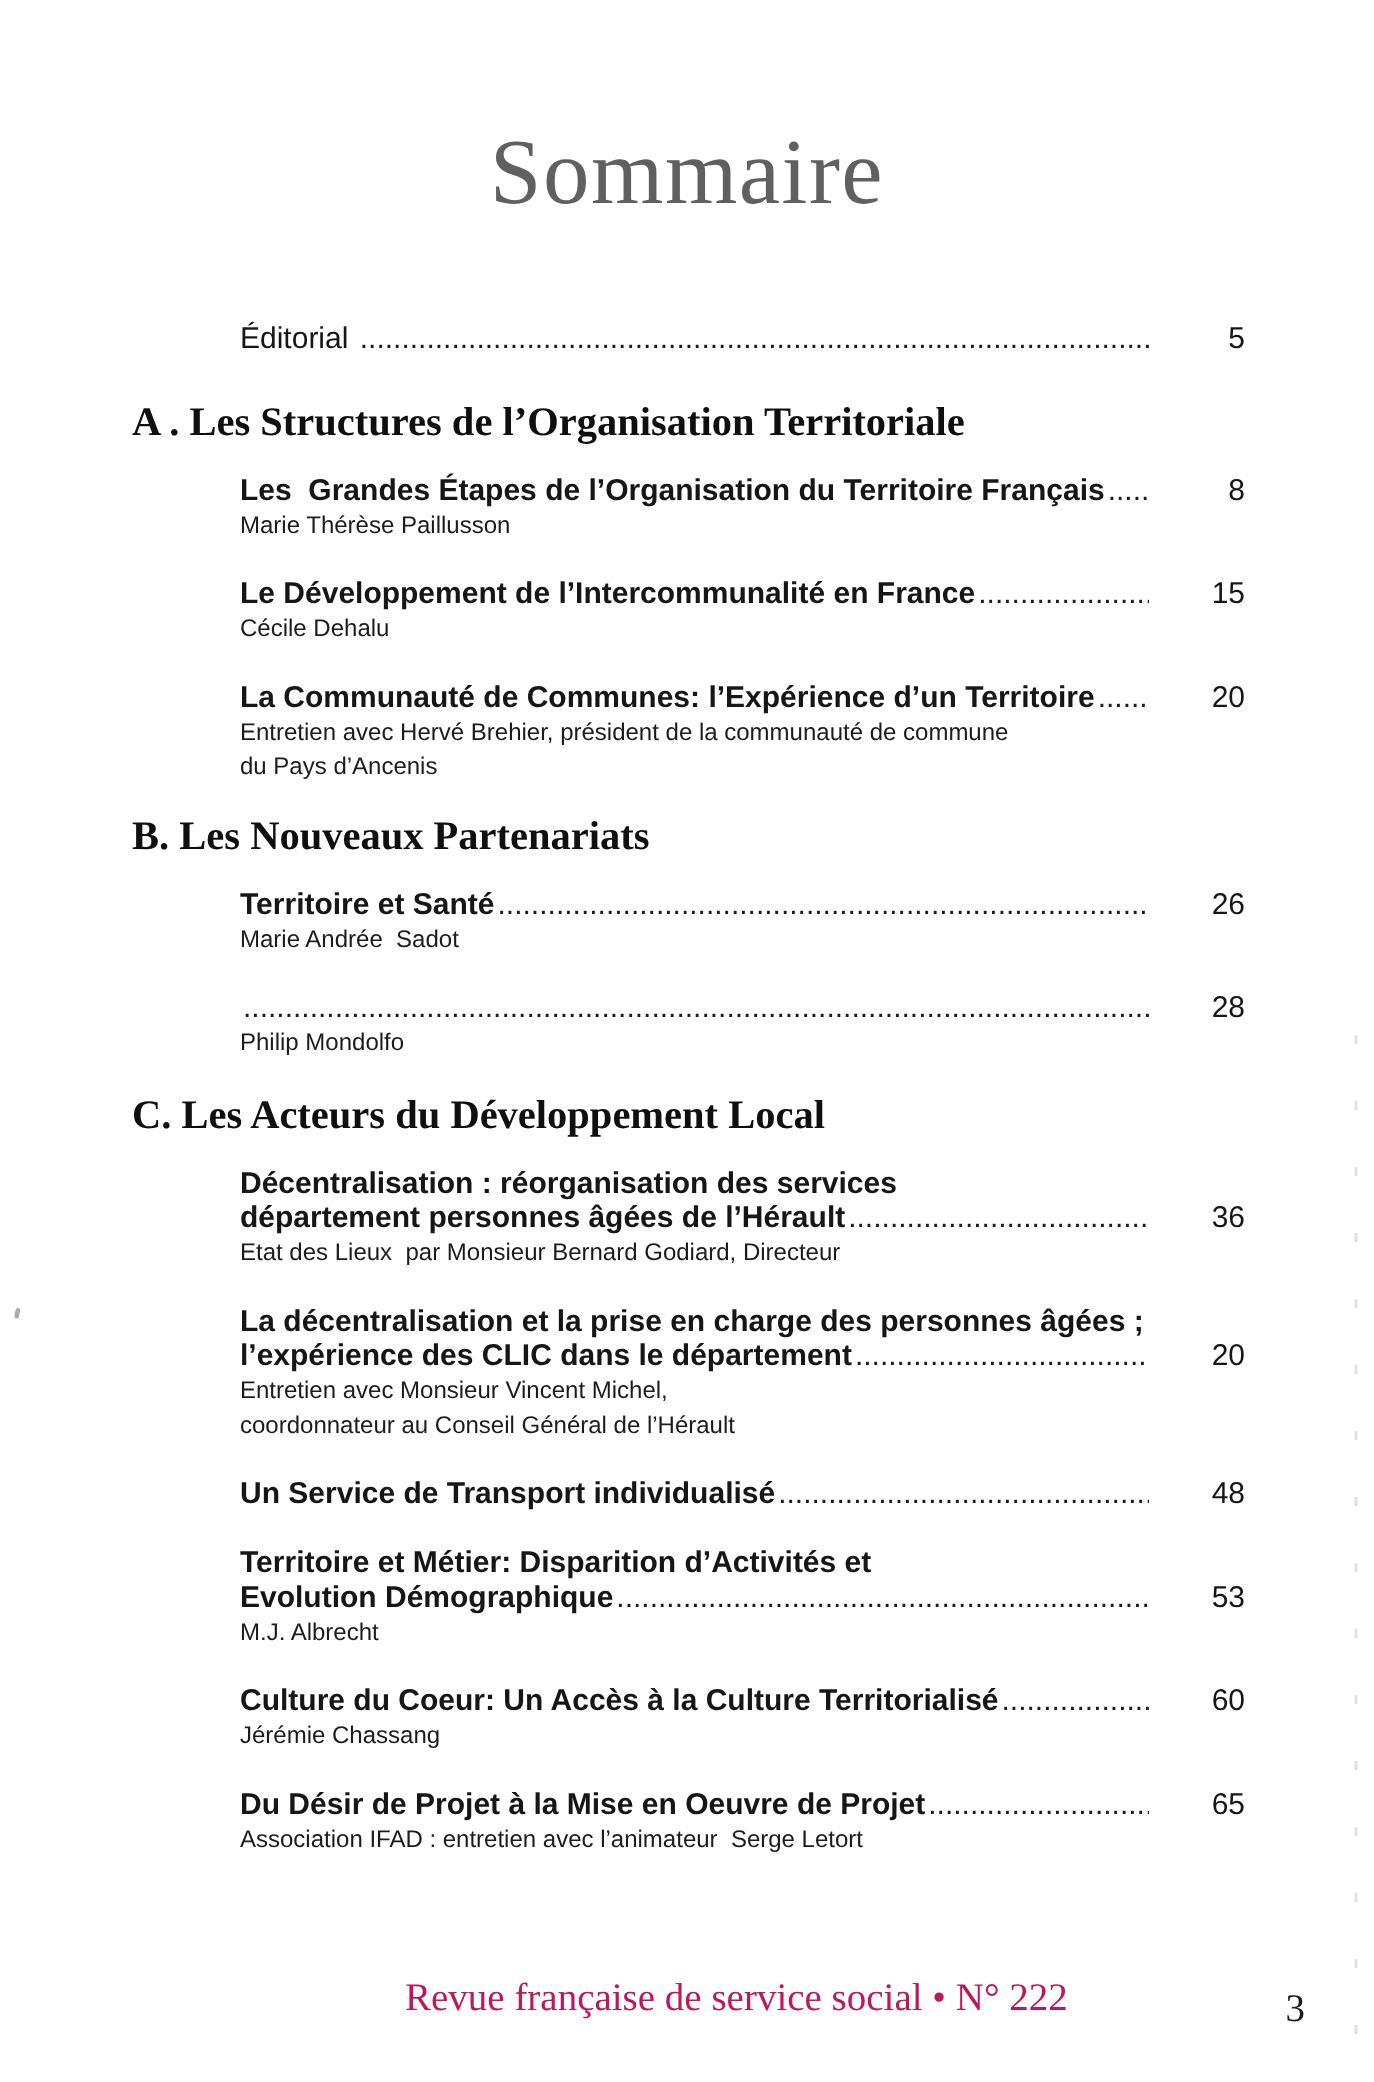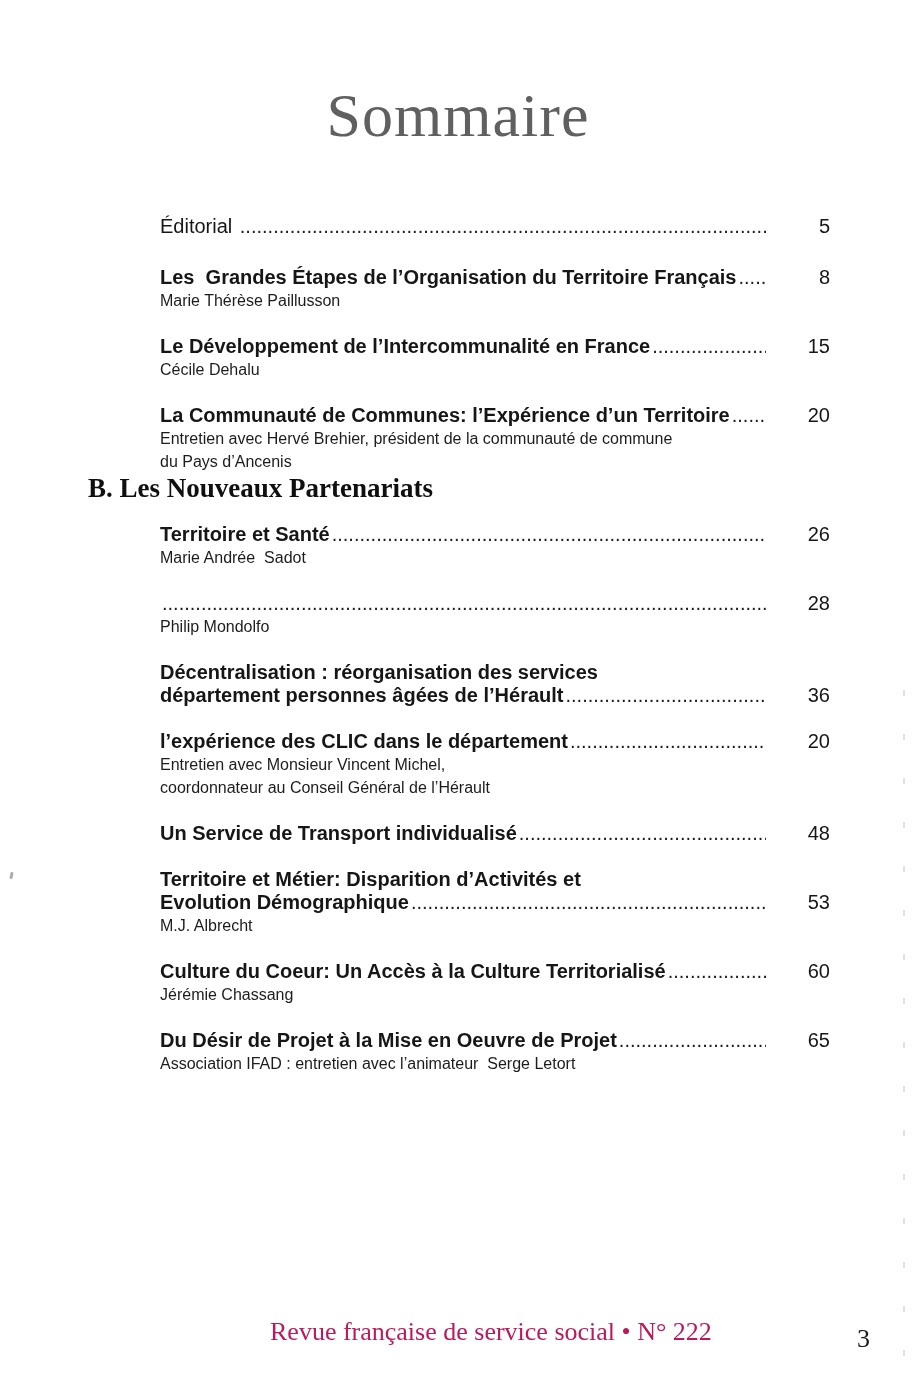--- a/index.html
+++ b/index.html
@@ -25,21 +25,21 @@
   }
   .pg{width:64px;text-align:right;font-weight:400;font-size:20px;line-height:23px;flex:none;}
   .author{font-size:16px;line-height:23px;font-weight:400;white-space:pre;color:#1c1c1c;}
   .editorial-label{font-weight:400;font-size:20px;line-height:23px;white-space:pre;}
   #editorial{margin-top:10px;}
   .heading{
     font-family:"Liberation Serif",serif;font-weight:700;font-size:27px;line-height:30px;
     margin:0 0 0 -72px;color:#0f0f0f;white-space:pre;
   }
   .section:nth-of-type(1){margin-top:28px;}
-  .section:nth-of-type(2){}
+  .section:nth-of-type(2){margin-top:19px;}
   .section:nth-of-type(3){margin-top:21px;}
   .entry{margin-top:23px;}
   .heading + .entry{margin-top:20px;}
   
   .journal{
     position:absolute;top:1318px;left:270px;margin:0;
     font-family:"Liberation Serif",serif;font-weight:400;font-size:26px;line-height:1.1;color:#be185d;
     white-space:pre;
   }
   .folio{
@@ -65,20 +65,21 @@
 
   <div id="toc">
     <div id="editorial" class="row">
       <span class="editorial-label">Éditorial </span>
       <span class="dots">............................................................................................................................................................................................................................</span>
       <span class="pg">5</span>
     </div>
 
     <div id="sections">
         <section class="section">
+          <h2 class="heading">A . Les Structures de l’Organisation Territoriale</h2>
           <div class="entry">
             <div class="row">
               <span class="tline">Les  Grandes Étapes de l’Organisation du Territoire Français</span>
               <span class="dots">............................................................................................................................................................................................................................</span>
               <span class="pg">8</span>
             </div>
             <div class="author">Marie Thérèse Paillusson</div>
           </div>
           <div class="entry">
             <div class="row">
@@ -110,29 +111,32 @@
           </div>
           <div class="entry">
             <div class="row">
               <span class="dots">............................................................................................................................................................................................................................</span>
               <span class="pg">28</span>
             </div>
             <div class="author">Philip Mondolfo</div>
           </div>
         </section>
         <section class="section">
+          <h2 class="heading">C. Les Acteurs du Développement Local</h2>
           <div class="entry">
             <div class="tline pre">Décentralisation : réorganisation des services</div>
             <div class="row">
               <span class="tline">département personnes âgées de l’Hérault</span>
               <span class="dots">............................................................................................................................................................................................................................</span>
               <span class="pg">36</span>
             </div>
+            <div class="author">Etat des Lieux  par Monsieur Bernard Godiard, Directeur</div>
           </div>
           <div class="entry">
+            <div class="tline pre">La décentralisation et la prise en charge des personnes âgées ;</div>
             <div class="row">
               <span class="tline">l’expérience des CLIC dans le département</span>
               <span class="dots">............................................................................................................................................................................................................................</span>
               <span class="pg">20</span>
             </div>
             <div class="author">Entretien avec Monsieur Vincent Michel,</div>
             <div class="author">coordonnateur au Conseil Général de l’Hérault</div>
           </div>
           <div class="entry">
             <div class="row">

